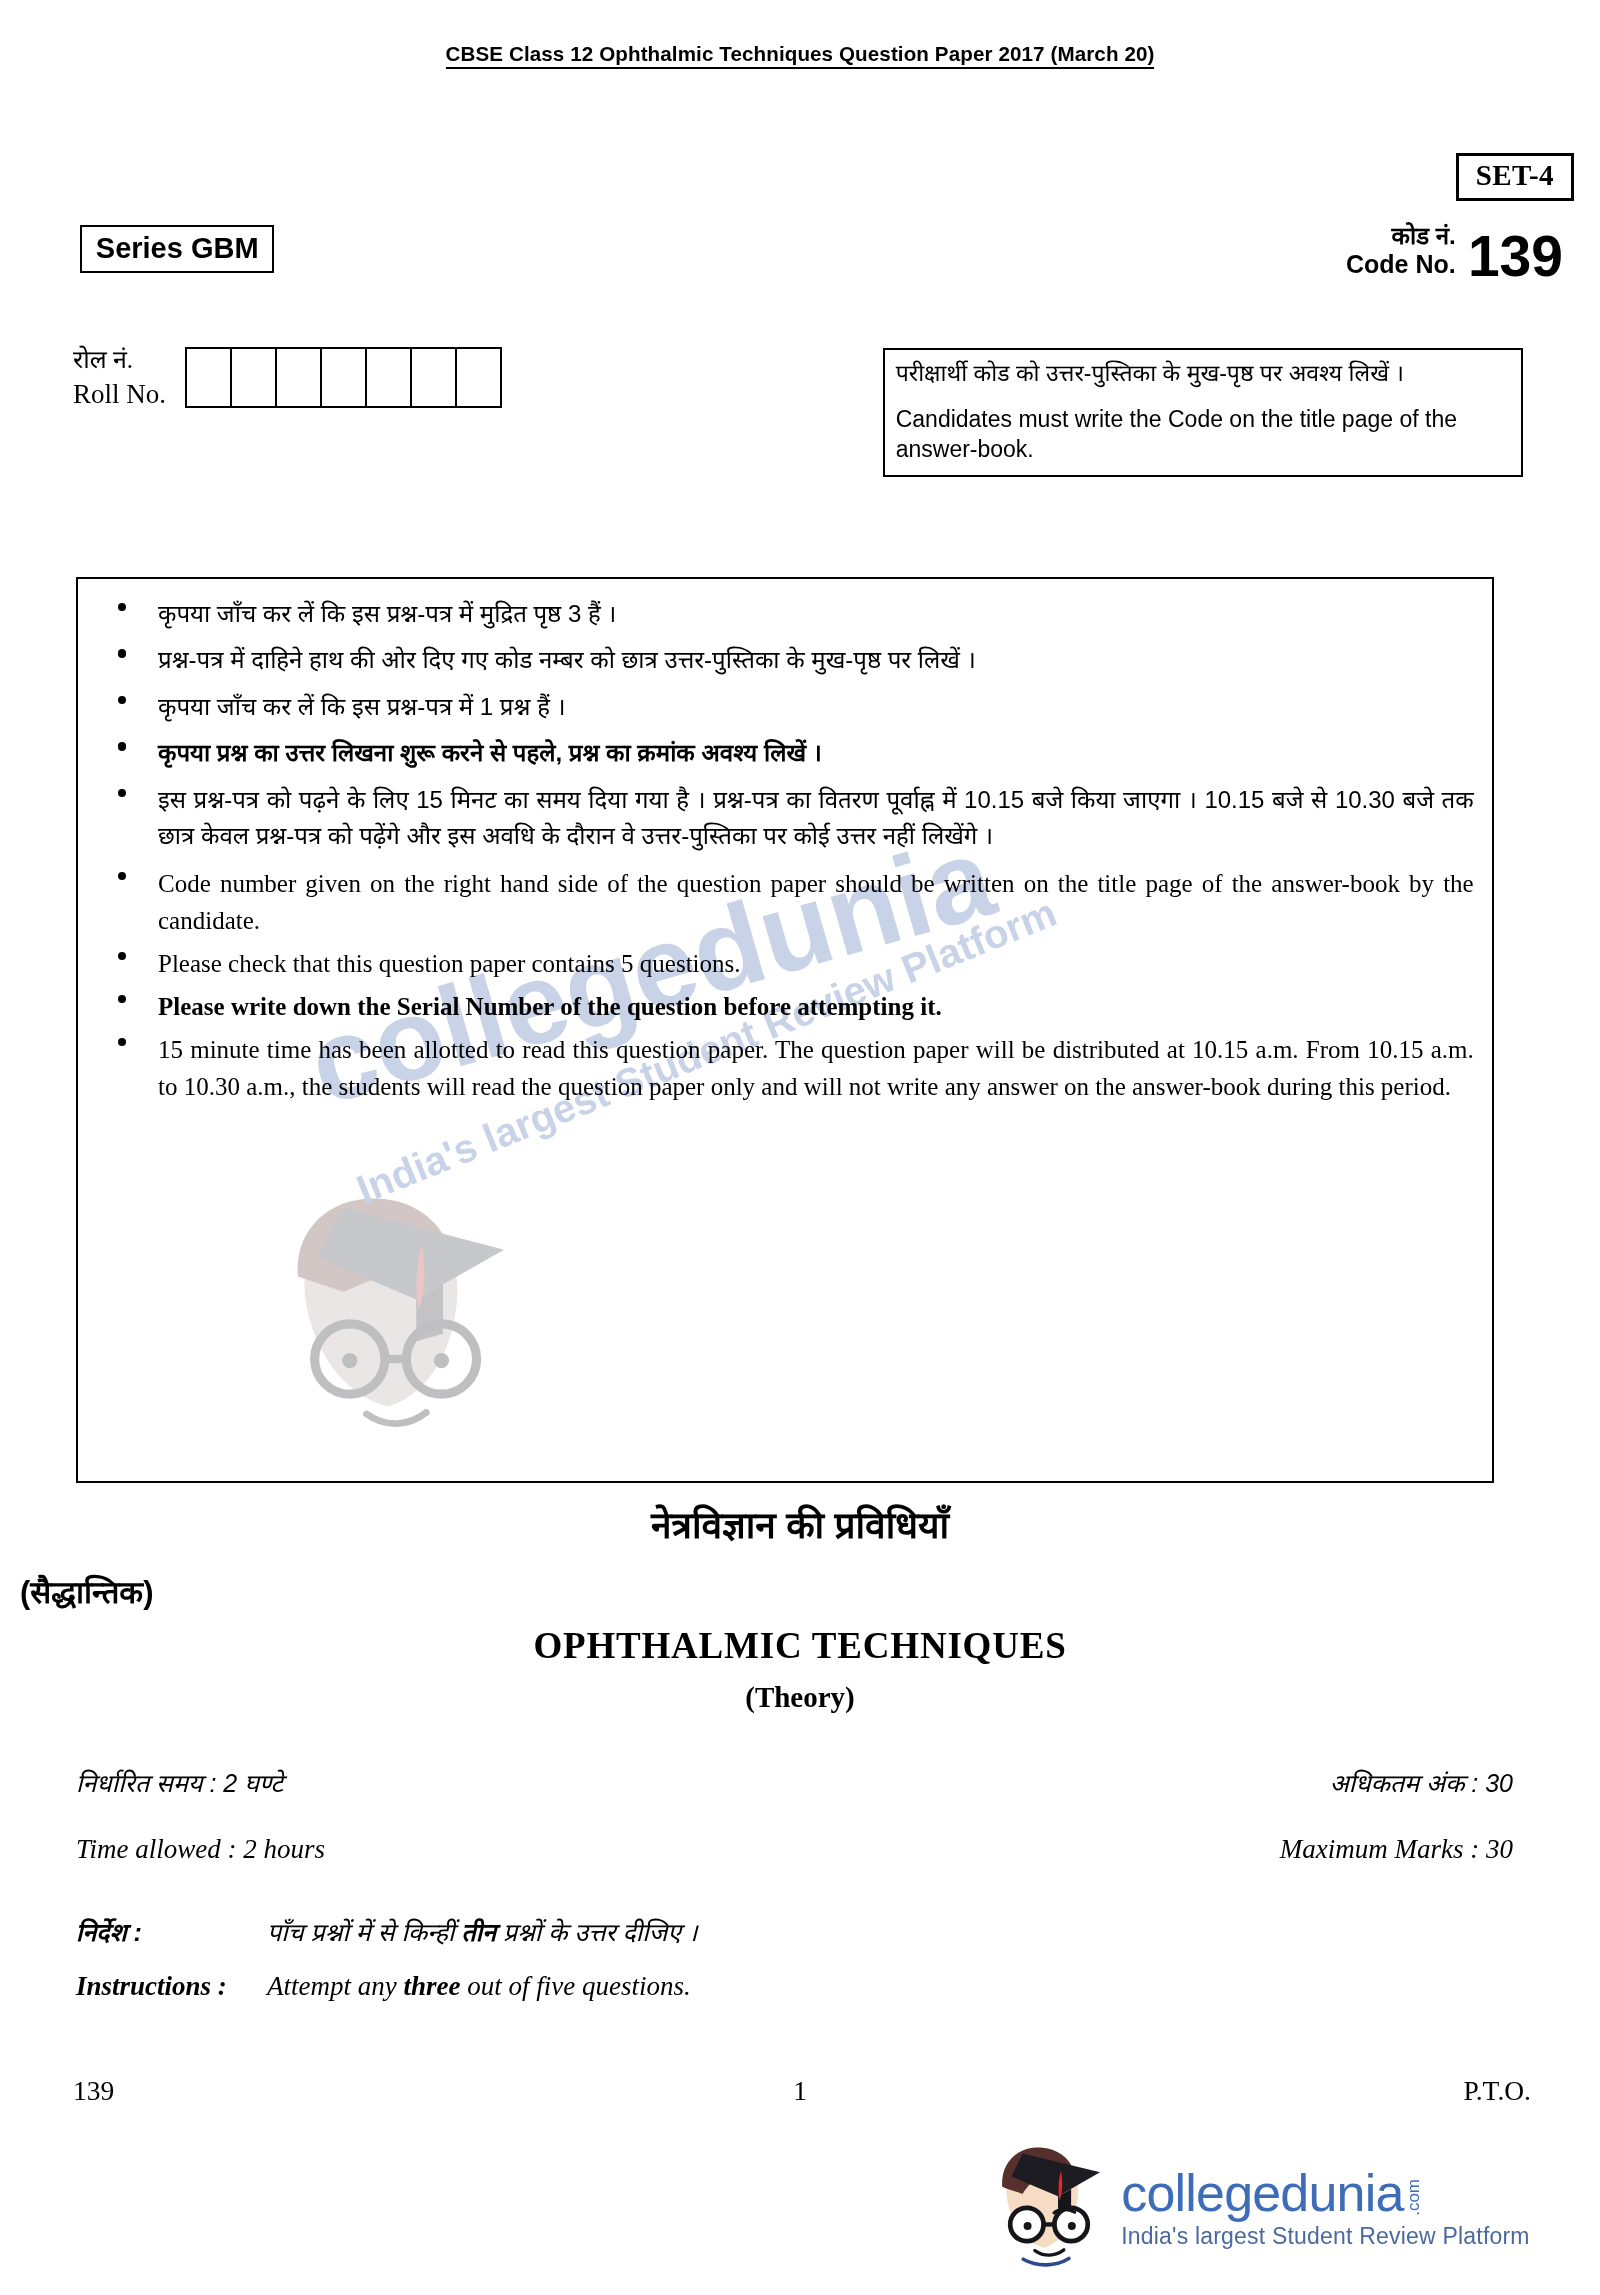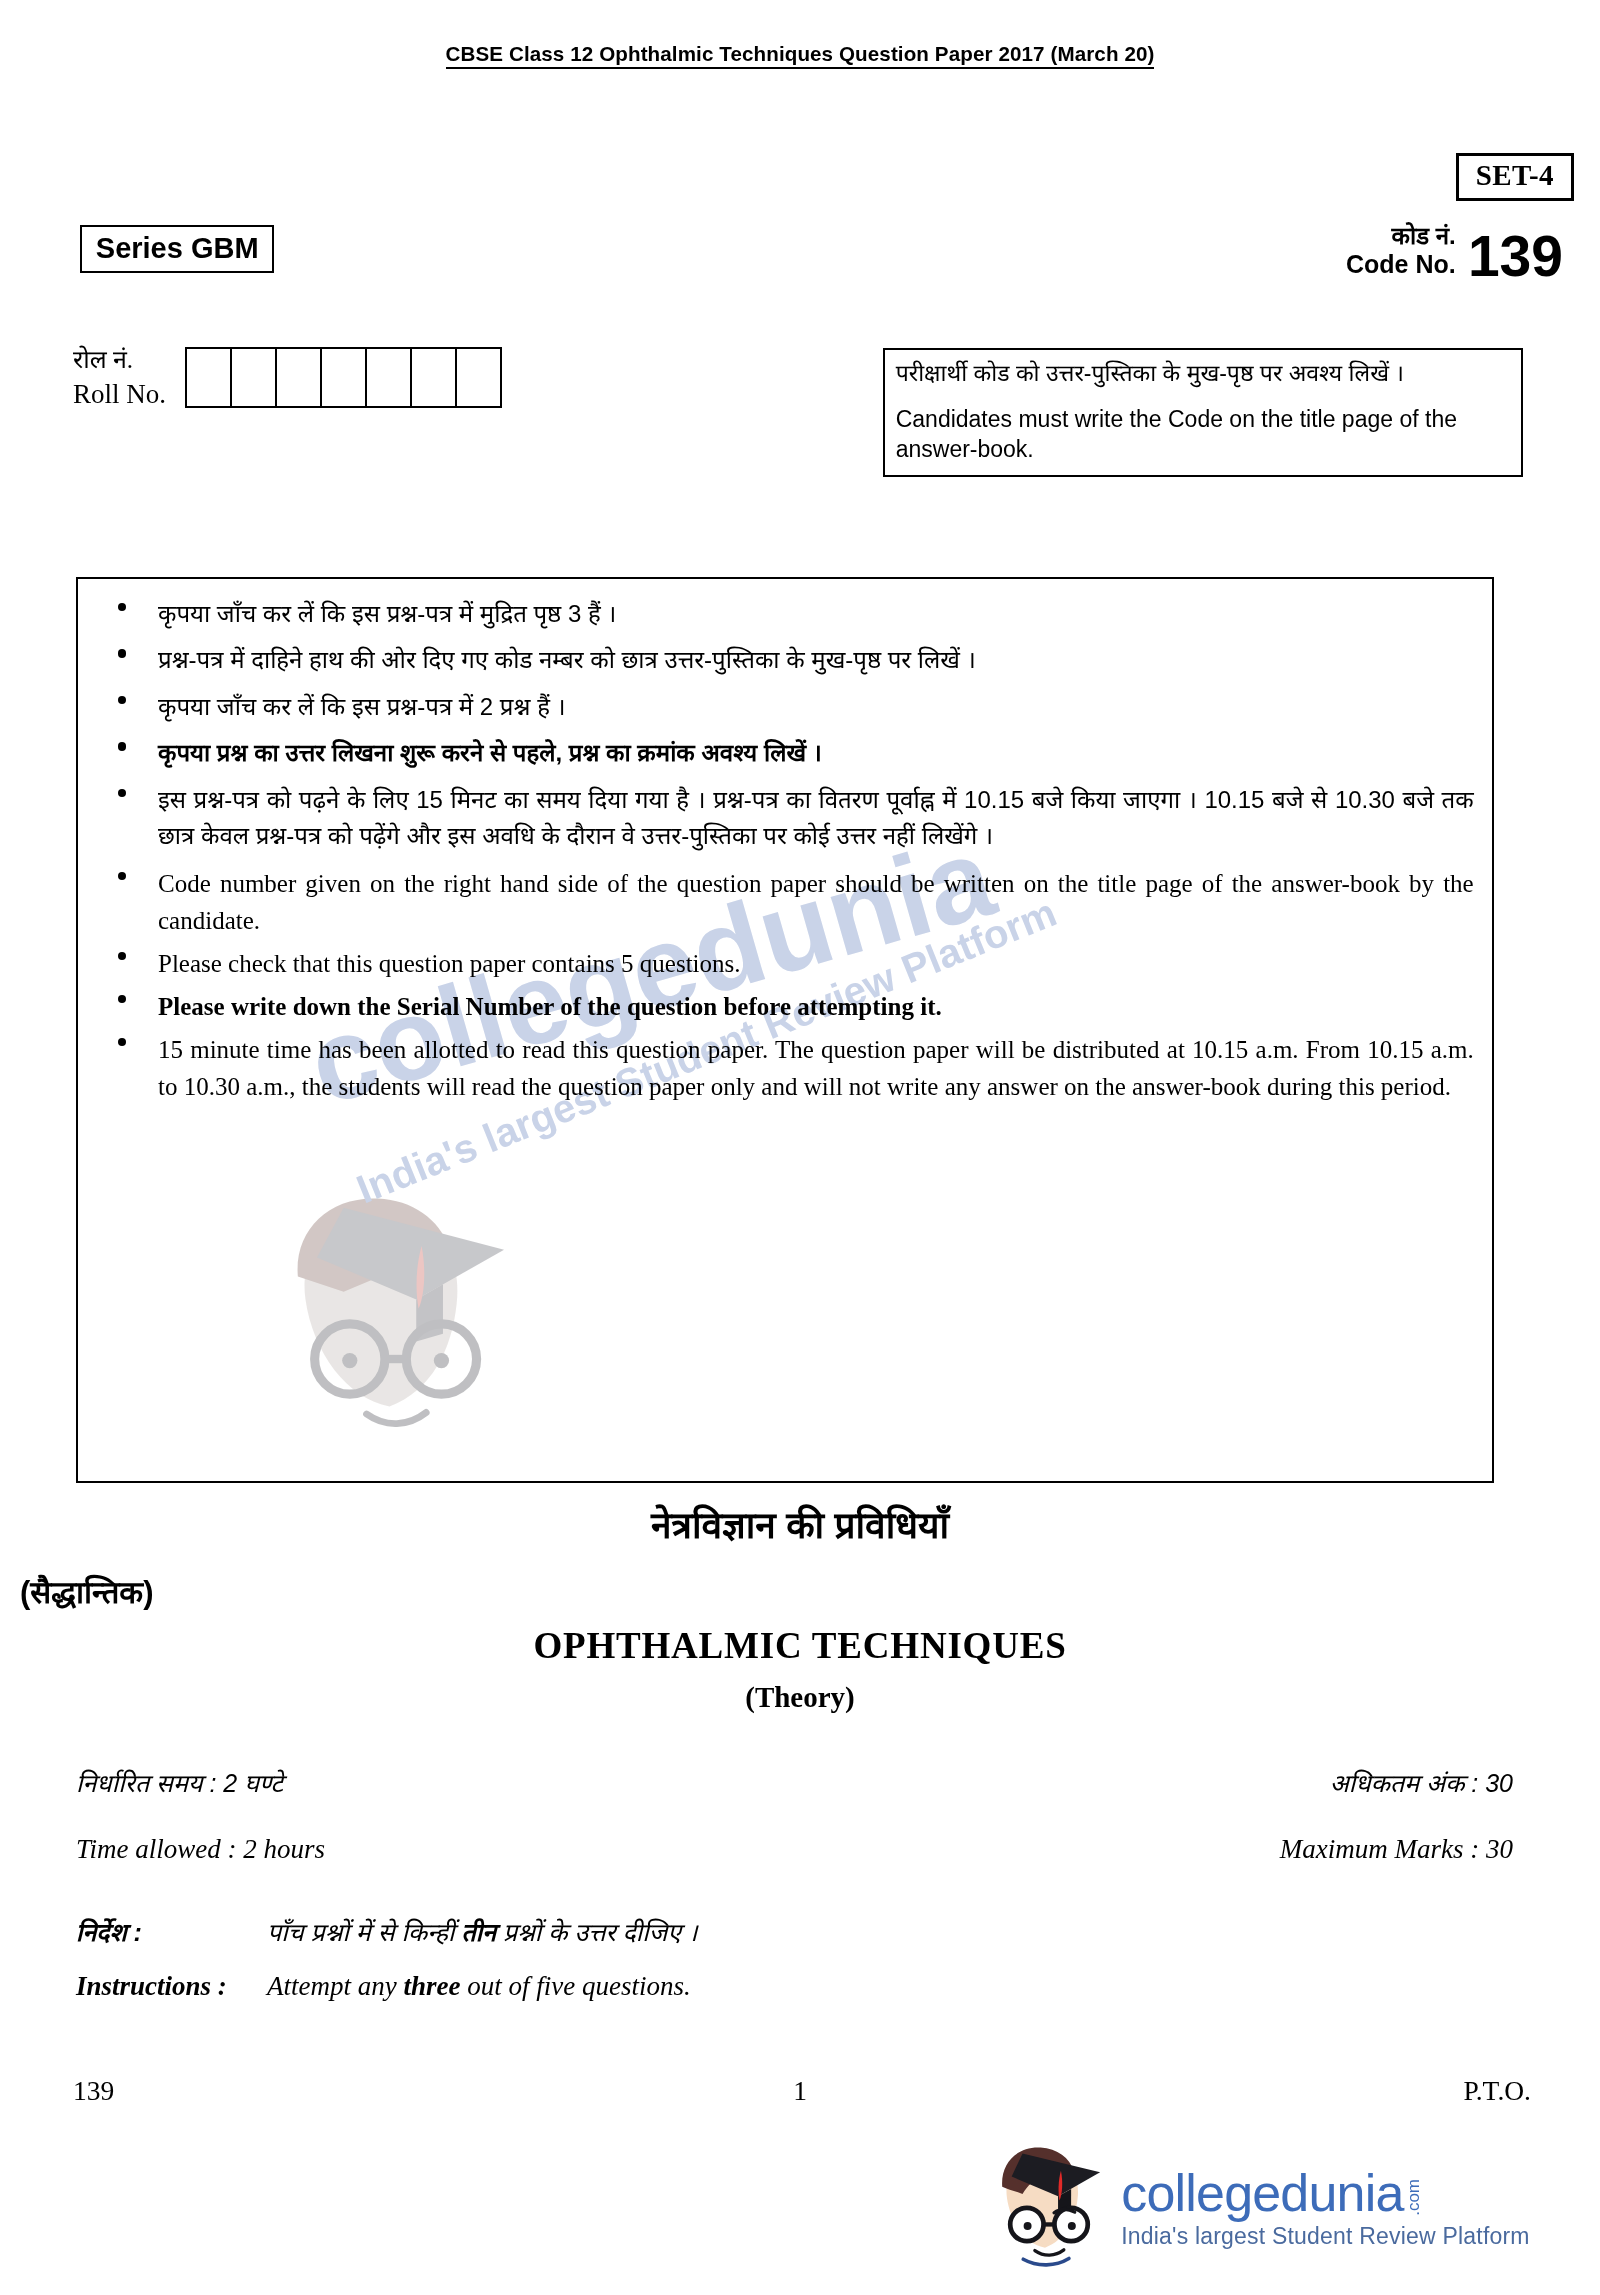--- a/index.html
+++ b/index.html
@@ -462,21 +462,21 @@
       <li class="instr-item">
         <span class="bullet"></span>
         <div class="hi-line">कृपया जाँच कर लें कि इस प्रश्न-पत्र में मुद्रित पृष्ठ 3 हैं ।</div>
       </li>
       <li class="instr-item">
         <span class="bullet"></span>
         <div class="hi-line">प्रश्न-पत्र में दाहिने हाथ की ओर दिए गए कोड नम्बर को छात्र उत्तर-पुस्तिका के मुख-पृष्ठ पर लिखें ।</div>
       </li>
       <li class="instr-item">
         <span class="bullet"></span>
-        <div class="hi-line">कृपया जाँच कर लें कि इस प्रश्न-पत्र में 2 प्रश्न हैं ।</div>
+        <div class="hi-line">कृपया जाँच कर लें कि इस प्रश्न-पत्र में 1 प्रश्न हैं ।</div>
       </li>
       <li class="instr-item">
         <span class="bullet"></span>
         <div class="hi-line bold">कृपया प्रश्न का उत्तर लिखना शुरू करने से पहले, प्रश्न का क्रमांक अवश्य लिखें ।</div>
       </li>
       <li class="instr-item">
         <span class="bullet"></span>
         <div class="hi-line">इस  प्रश्न-पत्र  को पढ़ने के लिए 15 मिनट का समय दिया गया है ।  प्रश्न-पत्र का वितरण पूर्वाह्न में 10.15 बजे किया जाएगा ।   10.15 बजे से 10.30 बजे तक छात्र केवल प्रश्न-पत्र को पढ़ेंगे और इस अवधि के दौरान वे उत्तर-पुस्तिका पर कोई उत्तर नहीं लिखेंगे ।</div>
       </li>
       <li class="instr-item tight">

